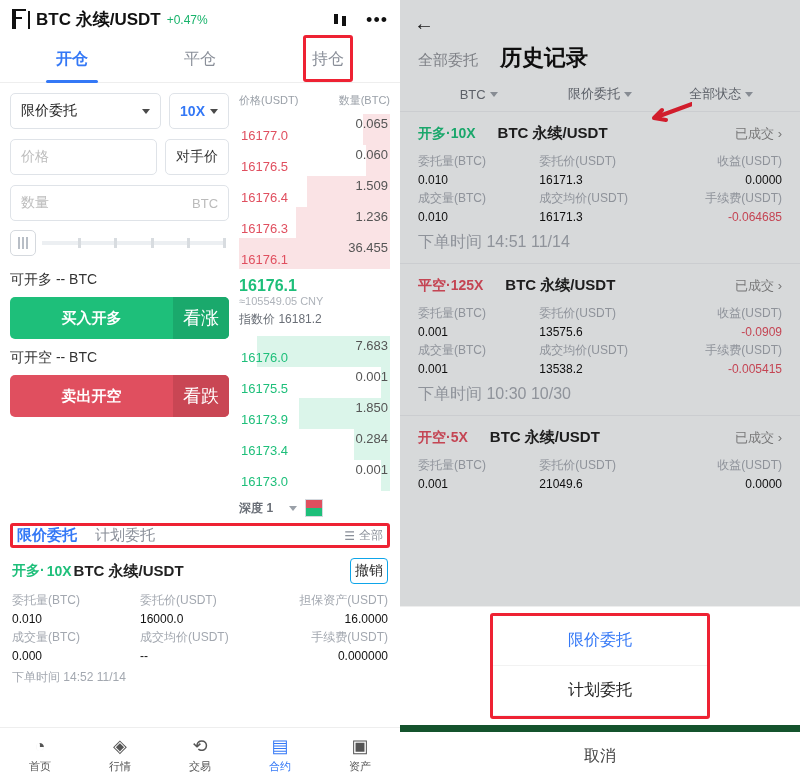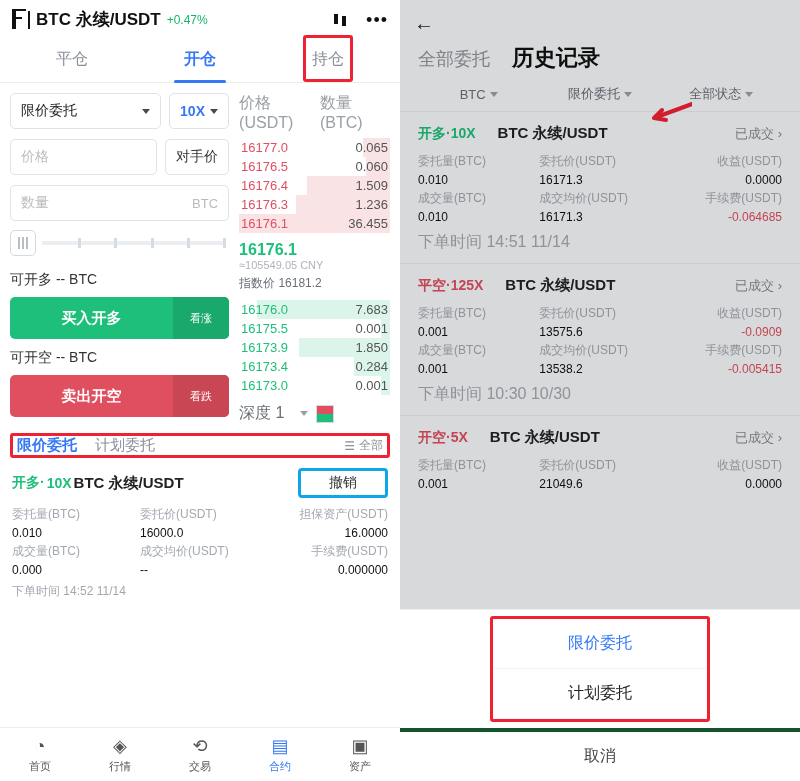--- a/index.html
+++ b/index.html
@@ -39,71 +39,71 @@
   .inp .unit{ margin-left:auto; color:#bbb; font-size:13px;}
   .btn-opp{ flex:0 0 64px; height:36px; border:1px solid #dfe3e8; border-radius:5px; display:flex; align-items:center; justify-content:center; font-size:14px; color:#333;}
   .slider-row{ display:flex; align-items:center; margin:8px 0 16px; height:24px;}
   .s-thumb{ width:26px; height:26px; border:1px solid #d5d9de; border-radius:5px; display:flex; align-items:center; justify-content:center; gap:2px;}
   .s-thumb span{width:2px;height:12px;background:#b8bec6;}
   .s-track{ flex:1; height:4px; background:#eceff2; margin:0 6px; position:relative;}
   .s-tick{position:absolute; top:-3px; width:3px; height:10px; background:#d8dce0;}
   .avail-row{ font-size:14px; color:#333; margin-bottom:8px;}
   .big-btn{ height:42px; border-radius:5px; display:flex; align-items:center; font-size:15px; color:#fff; margin-bottom:10px; }
   .big-btn .main{ flex:1; text-align:center; font-weight:700;}
-  .big-btn .hint{ width:56px; text-align:center; font-size:11px;}
+  .big-btn .hint{ width:56px; text-align:center; font-size:18px;}
   .buy{ background:#1ebf7a;}
   .sell{ background:#e04f5f;}
   .buy .hint{ background:#1aa96c; height:100%; display:flex; align-items:center; justify-content:center; border-radius:0 5px 5px 0;}
   .sell .hint{ background:#c94654; height:100%; display:flex; align-items:center; justify-content:center; border-radius:0 5px 5px 0;}
 
   .lp-ob{ width:155px; margin-left:10px; font-variant-numeric:tabular-nums;}
-  .ob-hd{ display:flex; justify-content:space-between; font-size:16px; color:#9aa0a8; margin-bottom:6px;}
+  .ob-hd{ display:flex; justify-content:space-between; font-size:11px; color:#9aa0a8; margin-bottom:6px;}
   .ob-row{ display:flex; justify-content:space-between; font-size:13px; padding:2px 2px; position:relative;}
-  .ob-row .p{ z-index:1;}
+  .ob-row .p{ z-index:1;margin-top:12px;}
   .ob-row .q{ z-index:1; color:#555;}
   .ob-row .bg{ position:absolute; right:0; top:0; bottom:0; opacity:.16;}
   .ask .p{ color:#e04f5f;} .ask .bg{ background:#e04f5f;}
   .bid .p{ color:#1ebf7a;} .bid .bg{ background:#1ebf7a;}
   .ob-last{ font-size:16px; font-weight:700; color:#1ebf7a; margin-top:8px;}
   .ob-cny{ font-size:11px; color:#aeb3ba;}
   .ob-idx{ font-size:12px; color:#6a6f77; margin:4px 0 8px;}
   .ob-foot{ display:flex; align-items:center; gap:8px; margin-top:8px;}
-  .depth-sel{ font-size:16px; color:#6a6f77; display:flex; align-items:center; gap:16px;}
+  .depth-sel{ font-size:12px; color:#6a6f77; display:flex; align-items:center; gap:16px;font-weight:bold;}
   .ob-ico{ width:18px; height:18px; border:1px solid #d5d9de; display:grid; grid-template-rows:1fr 1fr; }
   .ob-ico div{background:#e04f5f;}
   .ob-ico div:last-child{background:#1ebf7a;}
 
   .lp-sec2{ padding:6px 10px 8px; }
   .sec2-tabs{ display:flex; align-items:center; border-bottom:1px solid #eee; padding:6px 2px; }
   .sec2-tab{ font-size:15px; margin-right:18px; color:#8a8f99; }
   .sec2-tab.active{ color:#3478f6; font-weight:600; }
   .sec2-all{ margin-left:auto; font-size:12px; color:#8a8f99; display:flex; align-items:center; gap:4px;}
   .red-box{ border:3px solid #e23; border-radius:3px; padding:0 4px;}
 
   .ord{ padding:10px 2px 4px; }
   .ord-hd{ display:flex; align-items:center; margin-bottom:8px;}
   .ord-hd .side{ color:#1ebf7a; font-weight:600; font-size:14px; margin-right:2px;}
   .ord-hd .pair{ font-weight:700; font-size:15px;}
-  .ord-hd .cancel{ margin-left:auto; font-size:14px; padding:3px 28px; border:3px solid #0ea5e9; border-radius:4px; color:#333;}
+  .ord-hd .cancel{ margin-left:auto; font-size:14px; padding:3px 4px; border:1px solid #0ea5e9; border-radius:4px; color:#333;}
   .ord-grid{ display:grid; grid-template-columns:1fr 1fr 1fr; row-gap:3px; column-gap:8px; font-size:12px;}
   .ord-grid .lab{ color:#a3a8b0;}
   .ord-grid .val{ color:#111;}
   .ord-grid .r{text-align:right;}
   .ord-time{ font-size:12px; color:#a3a8b0; margin-top:6px;}
 
   .bottom-nav{ position:absolute; left:0; right:0; bottom:0; height:54px; border-top:1px solid #eee; display:flex; background:#fff;}
   .nav-item{ flex:1; display:flex; flex-direction:column; align-items:center; justify-content:center; gap:2px; font-size:11px; color:#555;}
   .nav-item.active{ color:#3478f6;}
   .nav-ico{ width:22px; height:22px; display:flex; align-items:center; justify-content:center; font-size:18px;}
 
   
   .rp-content{ background:#f5f7f9; height:100%; padding-top:8px;}
   .rp-back{ padding:4px 14px; font-size:20px;}
   .rp-tabs{ display:flex; padding:4px 18px 0; gap:22px; align-items:baseline;}
-  .rp-tab{ font-size:18px; color:#909399;}
+  .rp-tab{ font-size:15px; color:#909399;}
   .rp-tab.big{ font-size:22px; font-weight:700; color:#111;}
   .rp-filters{ display:flex; padding:12px 18px 8px; font-size:13px; color:#6a6f77; }
   .rp-filters .flt{ flex:1; display:flex; align-items:center; justify-content:center; gap:4px;}
   .tri{ width:0;height:0;border-left:4px solid transparent;border-right:4px solid transparent;border-top:5px solid #9aa0a8;}
   .arrow-red{ position:absolute; z-index:3; width:44px; height:22px; }
   .arrow-red svg{ width:100%; height:100%; }
 
   .rp-order{ padding:12px 18px 10px; border-top:1px solid #e8eaed;}
   .rp-o-hd{ display:flex; align-items:center; margin-bottom:10px;gap:20px;}
   .rp-o-side{ font-weight:600; font-size:14px;}
@@ -114,42 +114,42 @@
   .rp-grid{ display:grid; grid-template-columns:1fr 1fr 1fr; row-gap:3px; font-size:12px;}
   .rp-grid .lab{ color:#a3a8b0;}
   .rp-grid .val{ color:#111;}
   .rp-grid .r{text-align:right;}
   .rp-grid .neg{color:#e04f5f;}
   .rp-time{ font-size:16px; color:#a3a8b0; margin-top:8px;}
 
   .rp-sheet{ position:absolute; left:0; right:0; bottom:0; background:#fff; z-index:10; border-top:1px solid #eee; }
   .sheet-item{ text-align:center; padding:14px 0; font-size:16px; color:#222; border-bottom:1px solid #f2f2f2;}
   .sheet-item.blue{ color:#3478f6;}
-  .sheet-cancel{ text-align:center; padding:14px 0; font-size:16px; color:#444; border-top:4px solid #14532d;}
+  .sheet-cancel{ text-align:center; padding:14px 0; font-size:16px; color:#444; border-top:7px solid #14532d;}
   .sheet-box{ border:3px solid #e23; border-radius:3px; margin:6px 90px; }
 </style>
 </head>
 <body>
 
 <div class="wrap">
 
   <div class="panel left">
     <div class="lp-hdr">
       <div class="lp-logo"></div>
       <div class="lp-pair">BTC 永续/USDT</div>
       <div class="lp-pct">+0.47%</div>
       <div class="lp-hdr-r">
         <div class="lp-candle"></div>
         <div class="lp-dots">•••</div>
       </div>
     </div>
 
     <div class="lp-tabs">
+      <div class="lp-tab active">开仓</div>
       <div class="lp-tab">平仓</div>
-      <div class="lp-tab active">开仓</div>
       <div class="lp-tab"><span class="hi-red">持仓</span></div>
     </div>
 
     <div class="lp-body">
       <div class="lp-form">
         <div class="lp-row">
           <div class="sel">
               <span>限价委托</span>
               <span class="chev"></span>
             </div>

